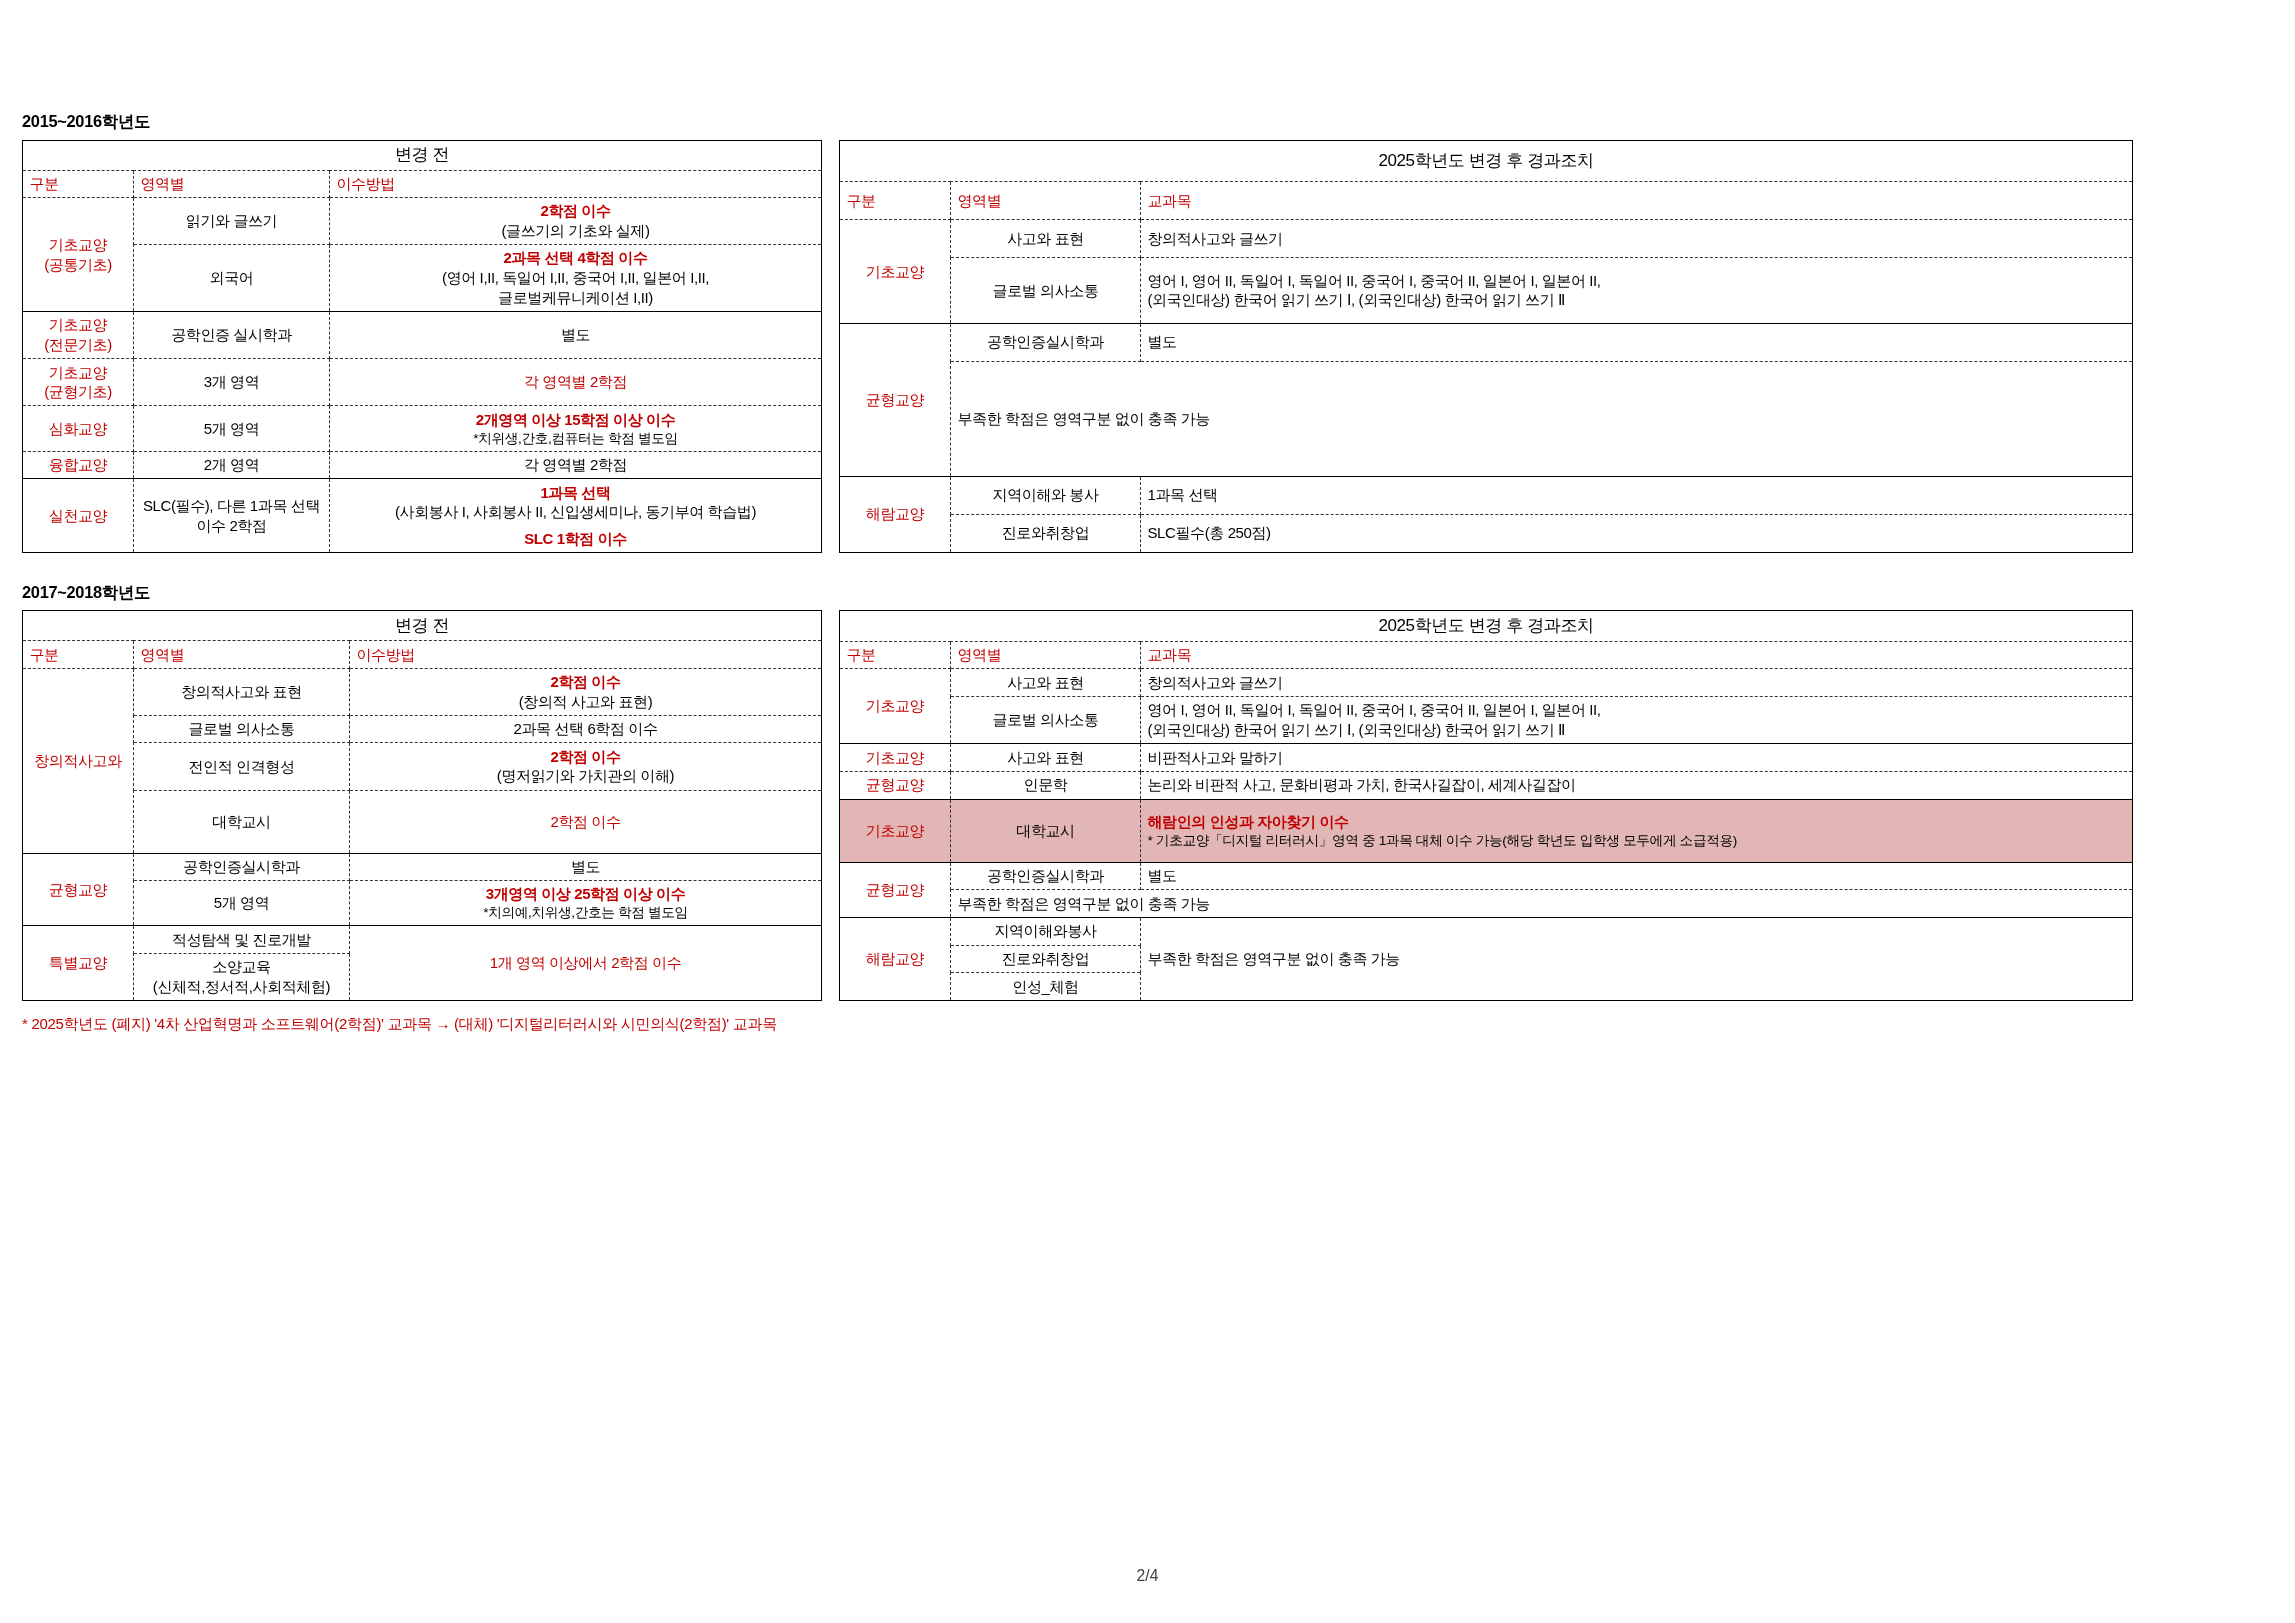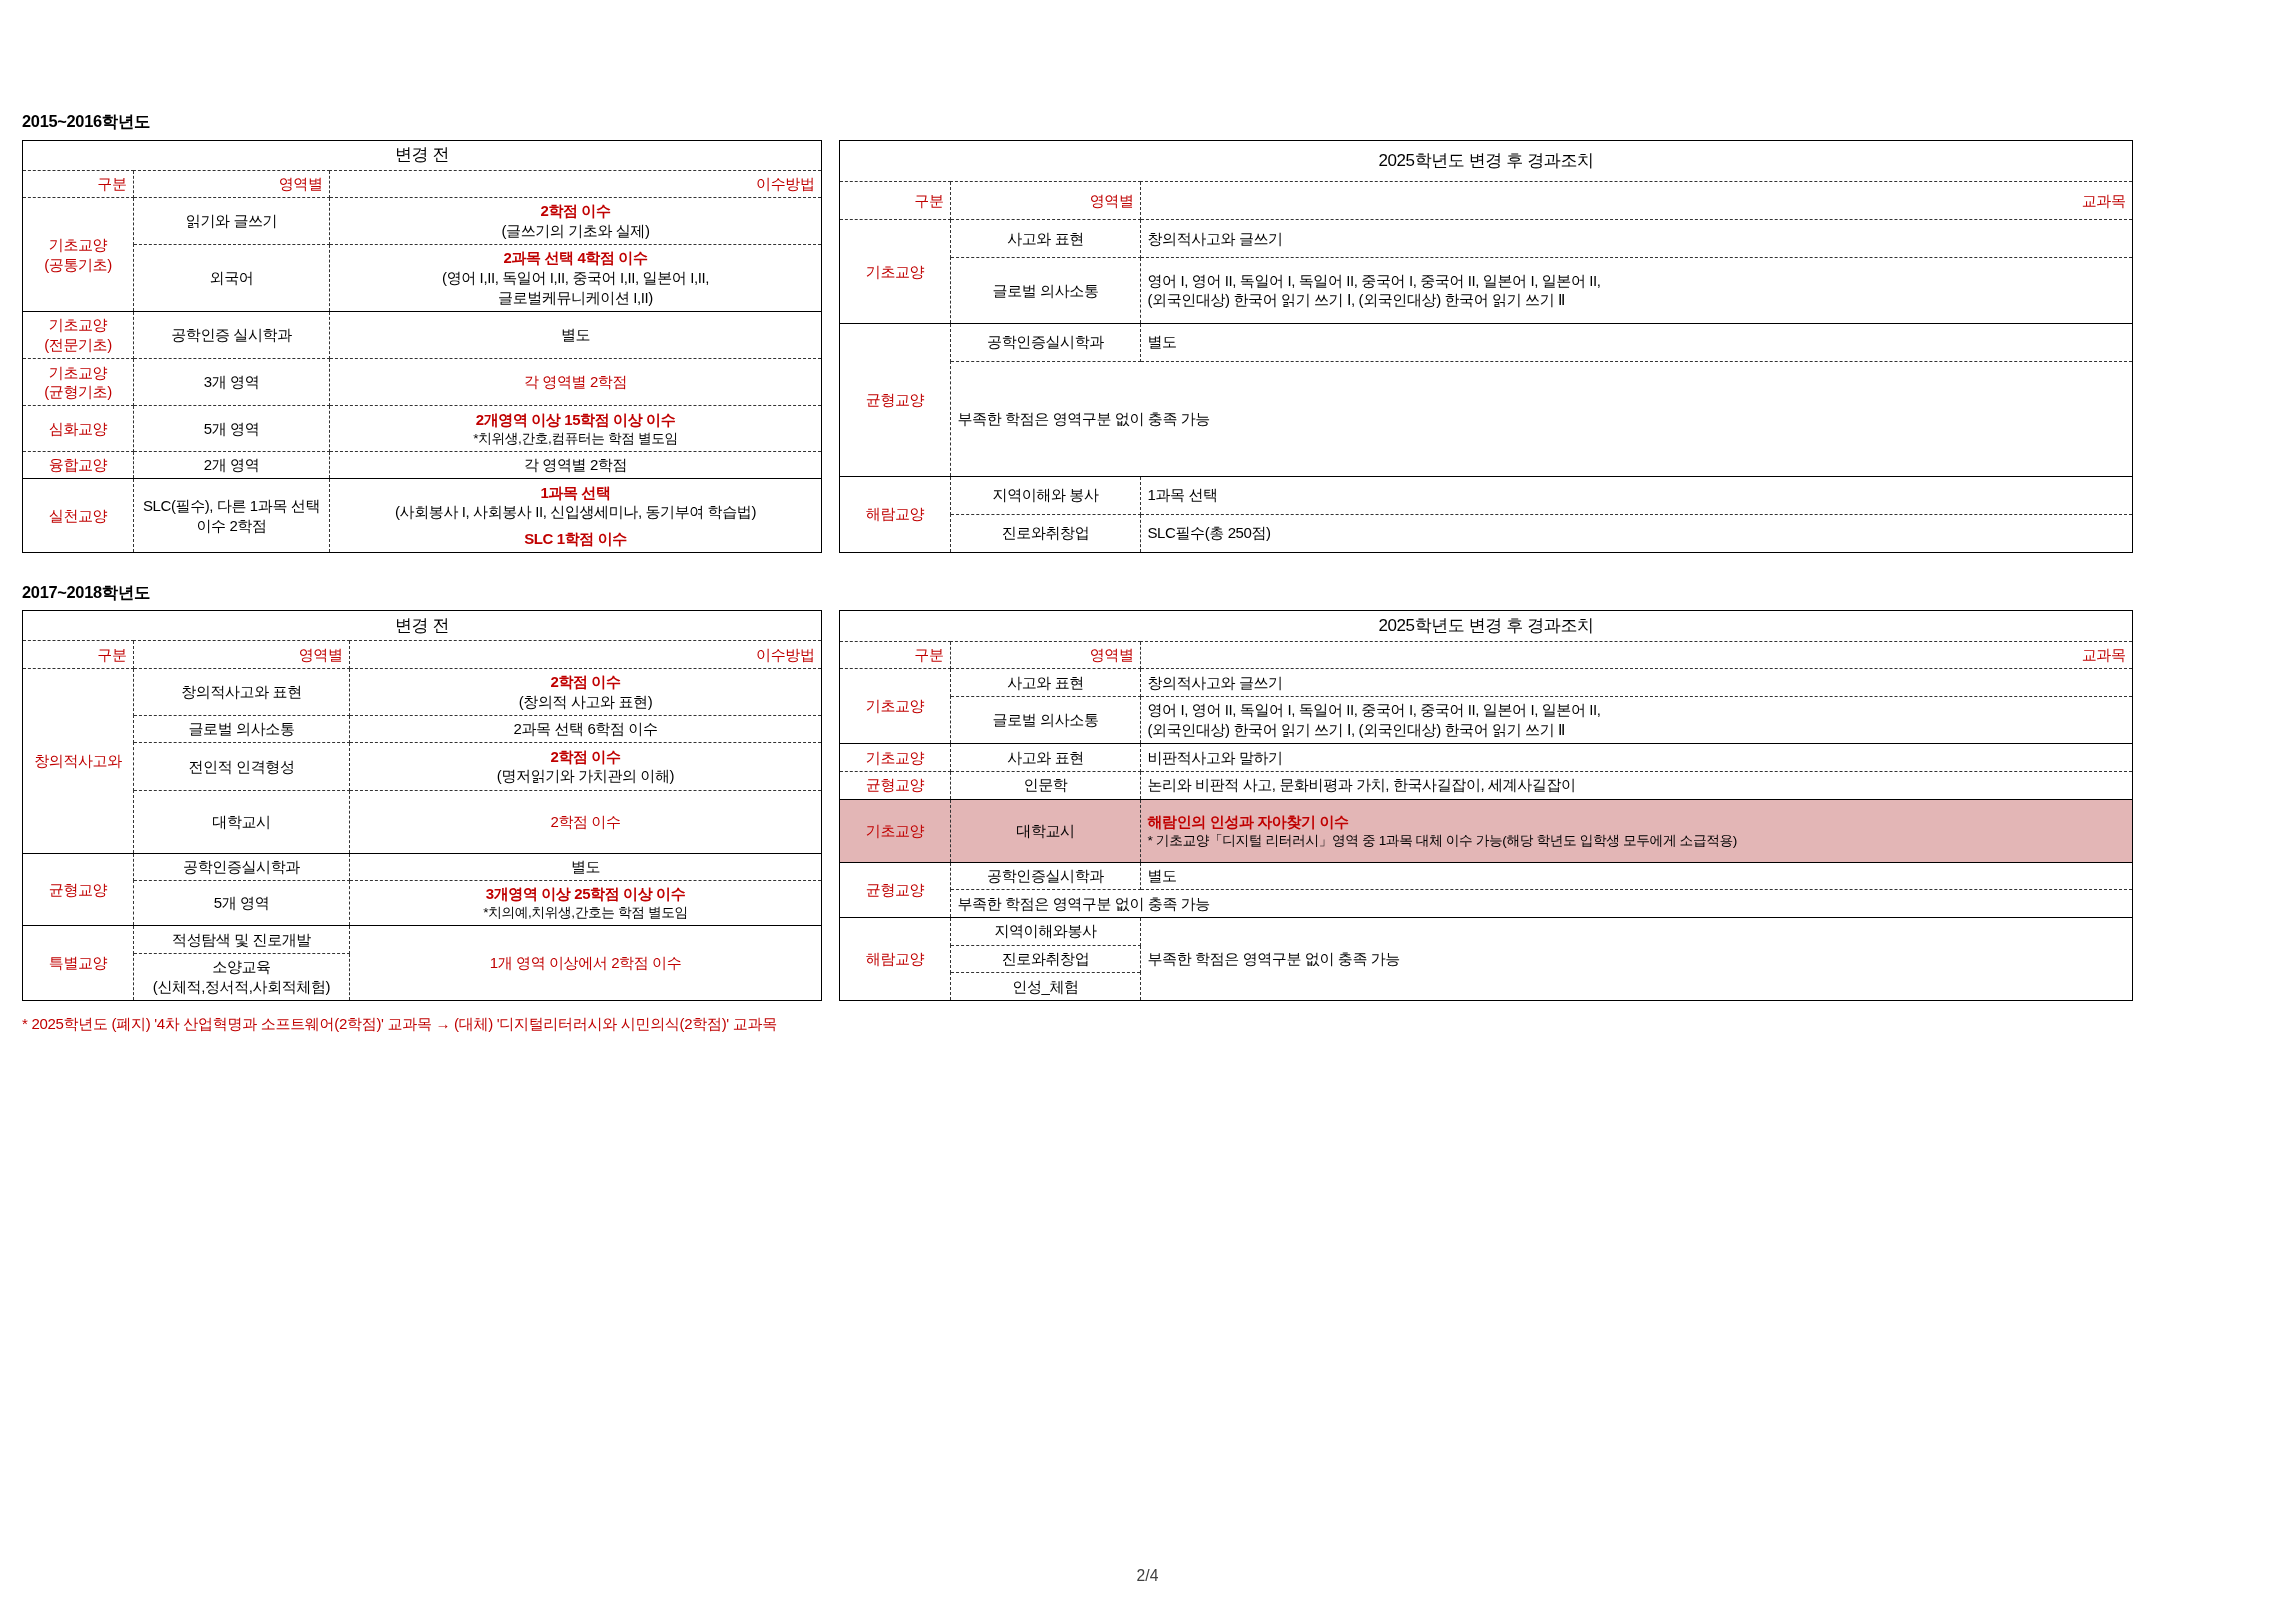--- a/index.html
+++ b/index.html
@@ -48,21 +48,21 @@
   
   table.tbl { border: 1.3px solid #000; }
   .hdr-top td {
     text-align: center;
     font-weight: bold;
     font-size: 17px;
     border-bottom: 0.7px dashed #333;
     padding: 5.9px 0;
   }
   .hdr-sub td {
-    text-align: right;
+    text-align: left;
     font-weight: bold;
     color: #c00000;
     font-size: 15px;
     padding: 5.2px 0;
     border-bottom: 1.3px solid #000;
   }
   .gubun {
     text-align: center;
     font-weight: bold;
     color: #c00000;

